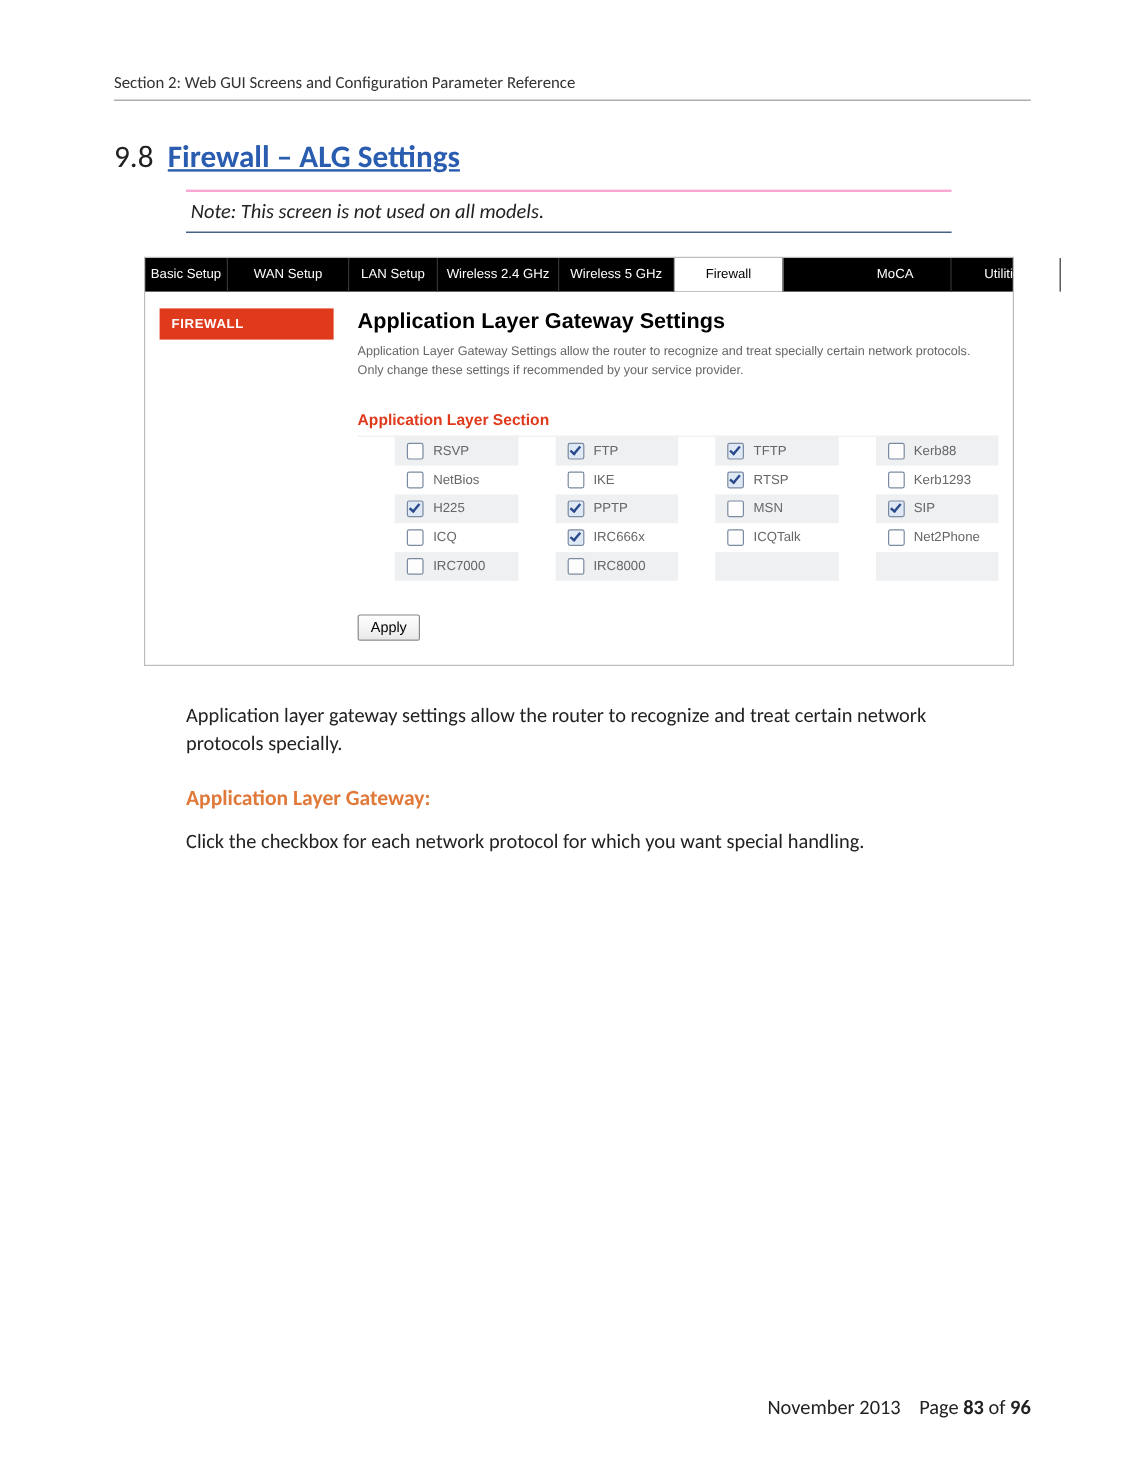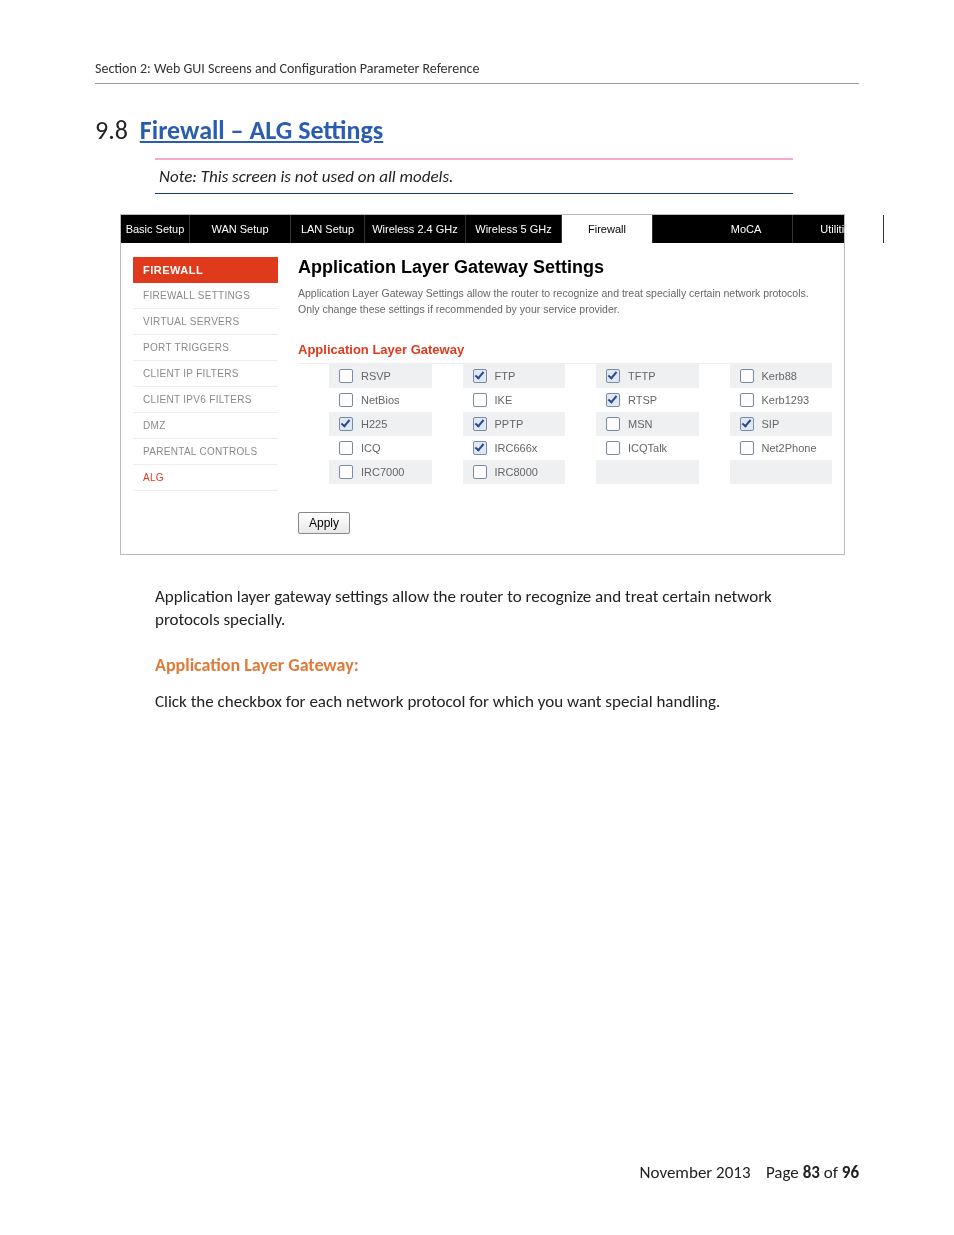--- a/index.html
+++ b/index.html
@@ -214,35 +214,25 @@
         <div class="ss-tab" style="width: 73px;">LAN Setup</div>
         <div class="ss-tab" style="width: 100px;">Wireless 2.4 GHz</div>
         <div class="ss-tab" style="width: 95px;">Wireless 5 GHz</div>
         <div class="ss-tab active" style="width: 90px;">Firewall</div>
         <div class="ss-tab" style="width: 92px; padding-left: 47px;">MoCA</div>
         <div class="ss-tab" style="width: 90px;">Utilities</div>
       </div>
     <div class="ss-body">
       <div class="ss-sidebar">
         <div class="ss-side-head">FIREWALL</div>
-        <div id="ss-side-items">
-            <div class="ss-side-item">FIREWALL SETTINGS</div>
-            <div class="ss-side-item">VIRTUAL SERVERS</div>
-            <div class="ss-side-item">PORT TRIGGERS</div>
-            <div class="ss-side-item">CLIENT IP FILTERS</div>
-            <div class="ss-side-item">CLIENT IPV6 FILTERS</div>
-            <div class="ss-side-item">DMZ</div>
-            <div class="ss-side-item">PARENTAL CONTROLS</div>
-            <div class="ss-side-item active">ALG</div>
-          </div>
       </div>
       <div class="ss-main">
         <div class="ss-title">Application Layer Gateway Settings</div>
         <div class="ss-desc">Application Layer Gateway Settings allow the router to recognize and treat specially certain network protocols. Only change these settings if recommended by your service provider.</div>
-        <div class="ss-subtitle">Application Layer Gateway</div>
+        <div class="ss-subtitle">Application Layer Section</div>
         <div class="alg-grid" id="alg-grid">
             <div class="alg-cell shade">
               <span class="cb"></span>
               <span>RSVP</span>
             </div>
             <div class="alg-cell shade">
               <span class="cb checked"></span>
               <span>FTP</span>
             </div>
             <div class="alg-cell shade">

